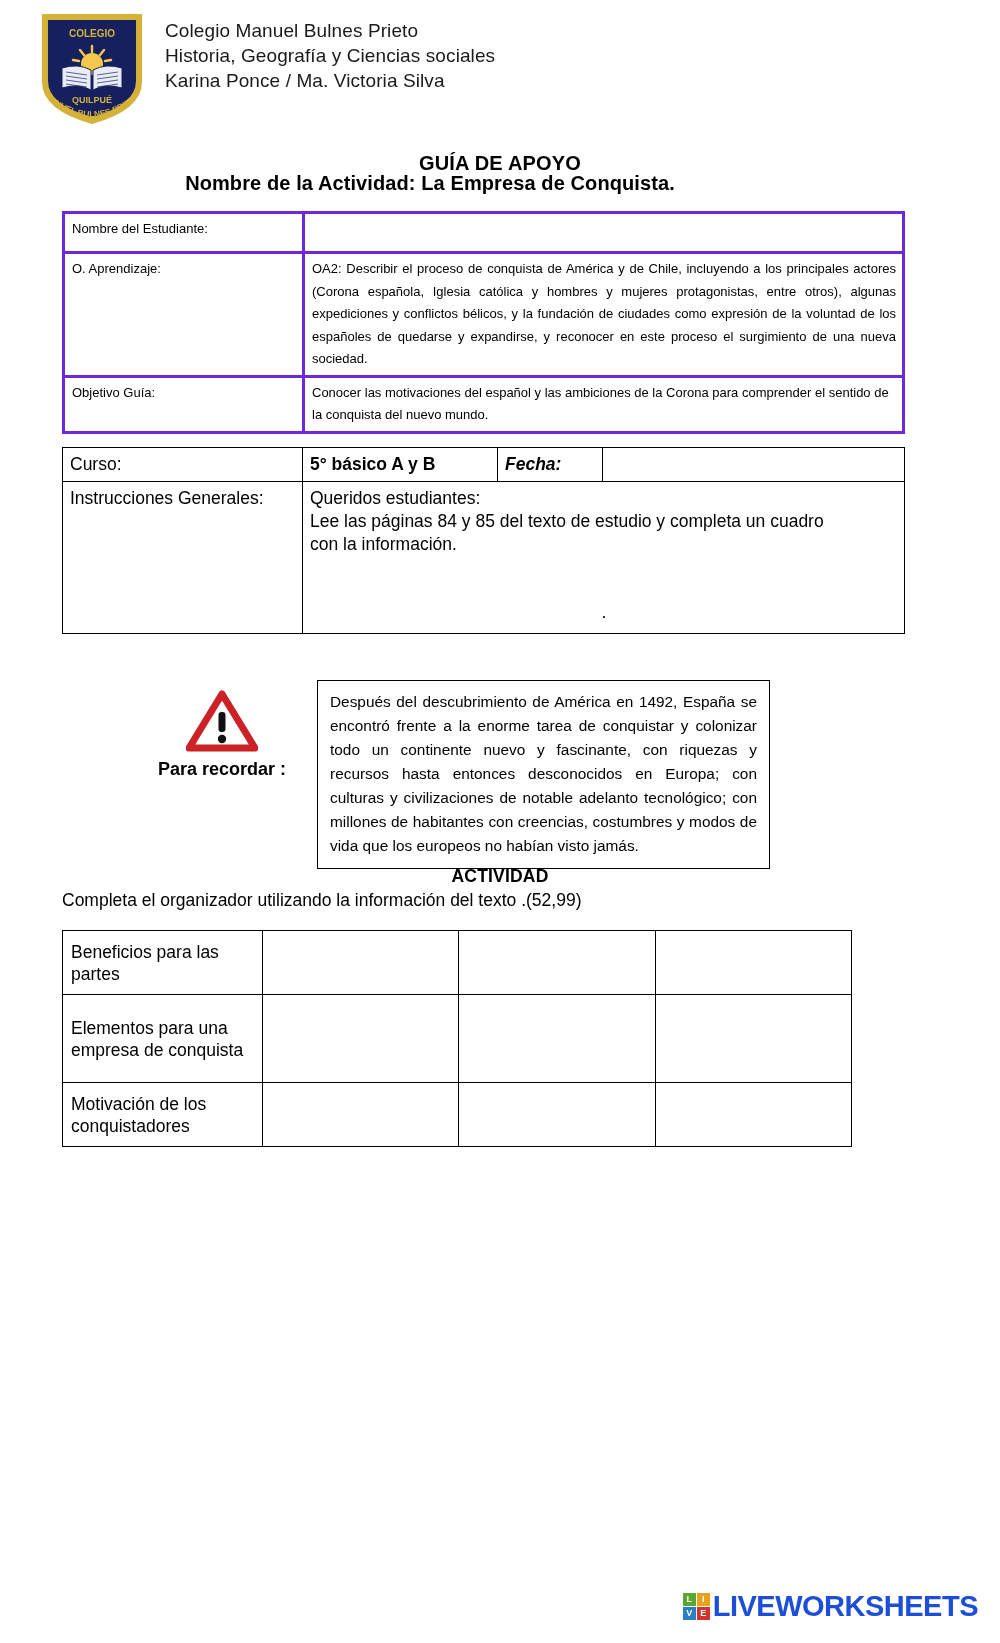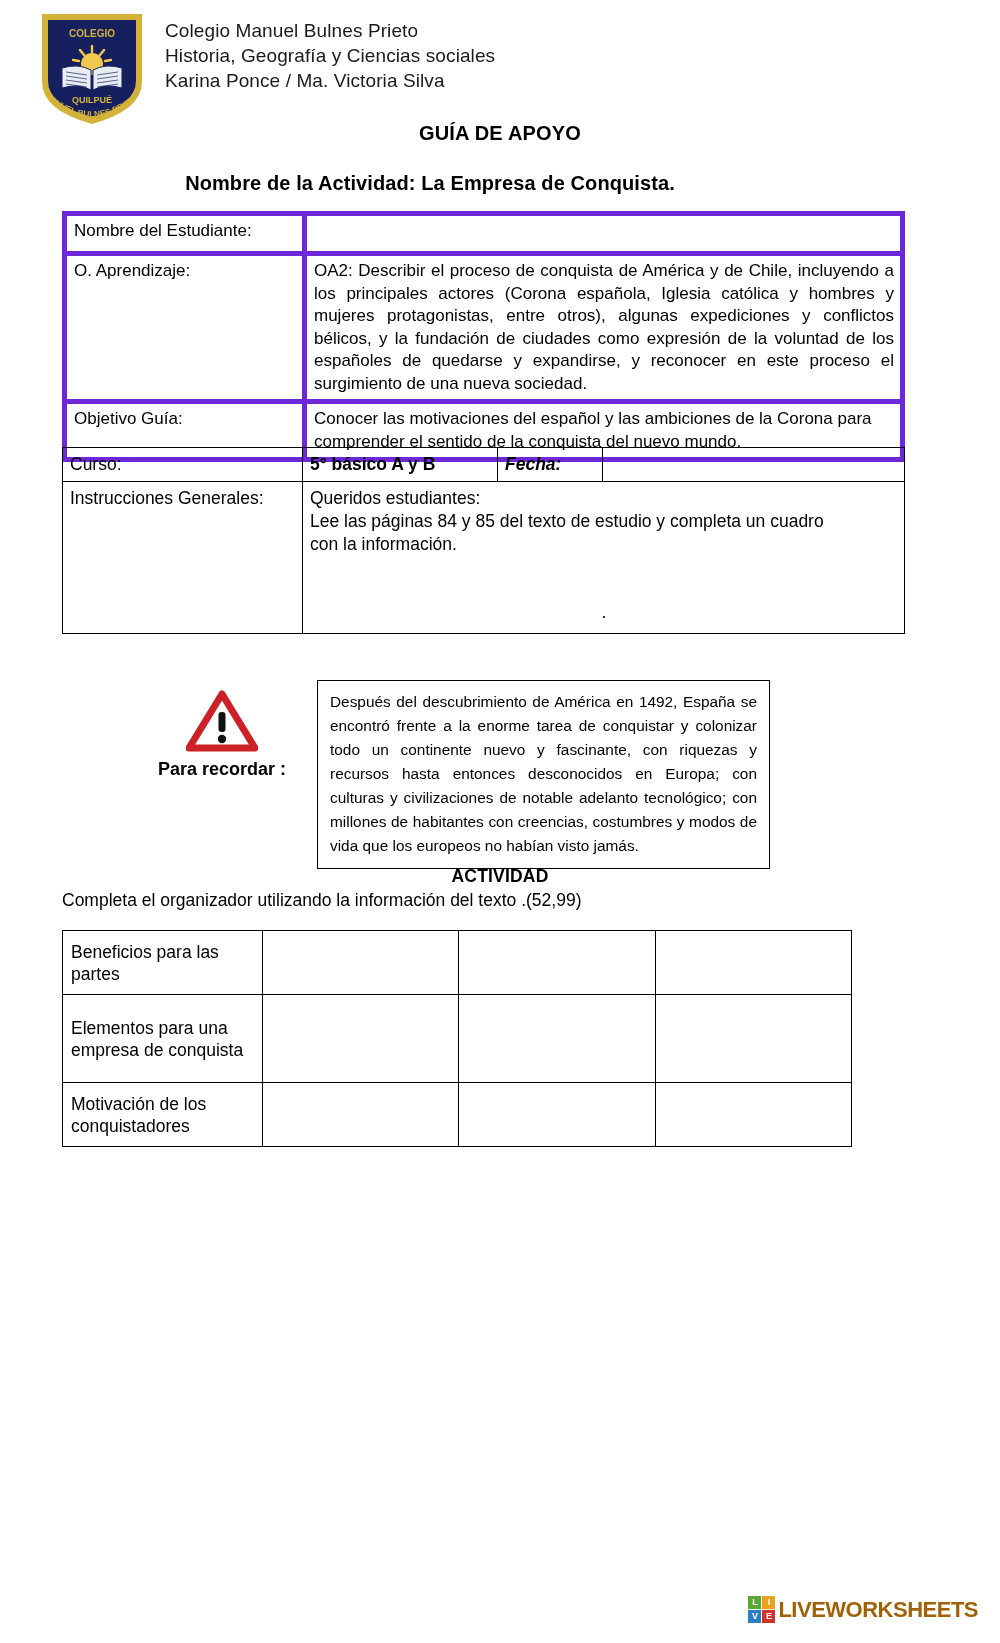--- a/index.html
+++ b/index.html
@@ -32,21 +32,21 @@
     font-size: 19px;
     line-height: 25px;
     color: #1a1a1a;
     letter-spacing: 0.1px;
   }
   .school-lines div { white-space: nowrap; }
 
   
   .guia-title {
     position: absolute;
-    top: 122px; left: 0; width: 1000px;
+    top: 152px; left: 0; width: 1000px;
     text-align: center;
     font-size: 20px;
     font-weight: bold;
     letter-spacing: 0.2px;
   }
   .activity-name {
     position: absolute;
     top: 172px; left: 0; width: 860px;
     text-align: center;
     font-size: 20px;
@@ -56,24 +56,24 @@
 
   
   .info-table {
     position: absolute;
     left: 62px; top: 211px;
     width: 843px;
     border-collapse: collapse;
     table-layout: fixed;
   }
   .info-table td {
-    border: 5px solid #6d28d9;
+    border: 3px solid #6d28d9;
     vertical-align: top;
     padding: 4px 6px 4px 7px;
-    font-size: 17px;
+    font-size: 13px;
     line-height: 22.5px;
   }
   .lbl-col { width: 240px; }
   .info-table td.tall-name { height: 40px; }
   .oa-text { text-align: justify; }
 
   .curso-tbl {
     position: absolute;
     left: 62px; top: 447px;
     width: 843px;
@@ -174,23 +174,23 @@
   .lw-grid span {
     font-size: 9px;
     font-weight: bold;
     color: #ffffff;
     display: flex;
     align-items: center;
     justify-content: center;
     line-height: 1;
   }
   .lw-text {
-    font-size: 22px;
-    font-weight: bold;
-    color: #a16207;
+    font-size: 29px;
+    font-weight: bold;
+    color: #1d4ed8;
     letter-spacing: -0.5px;
     font-family: "Liberation Sans", sans-serif;
   }
 </style>
 </head>
 <body>
 
 <div class="header">
 
   <div class="crest">

